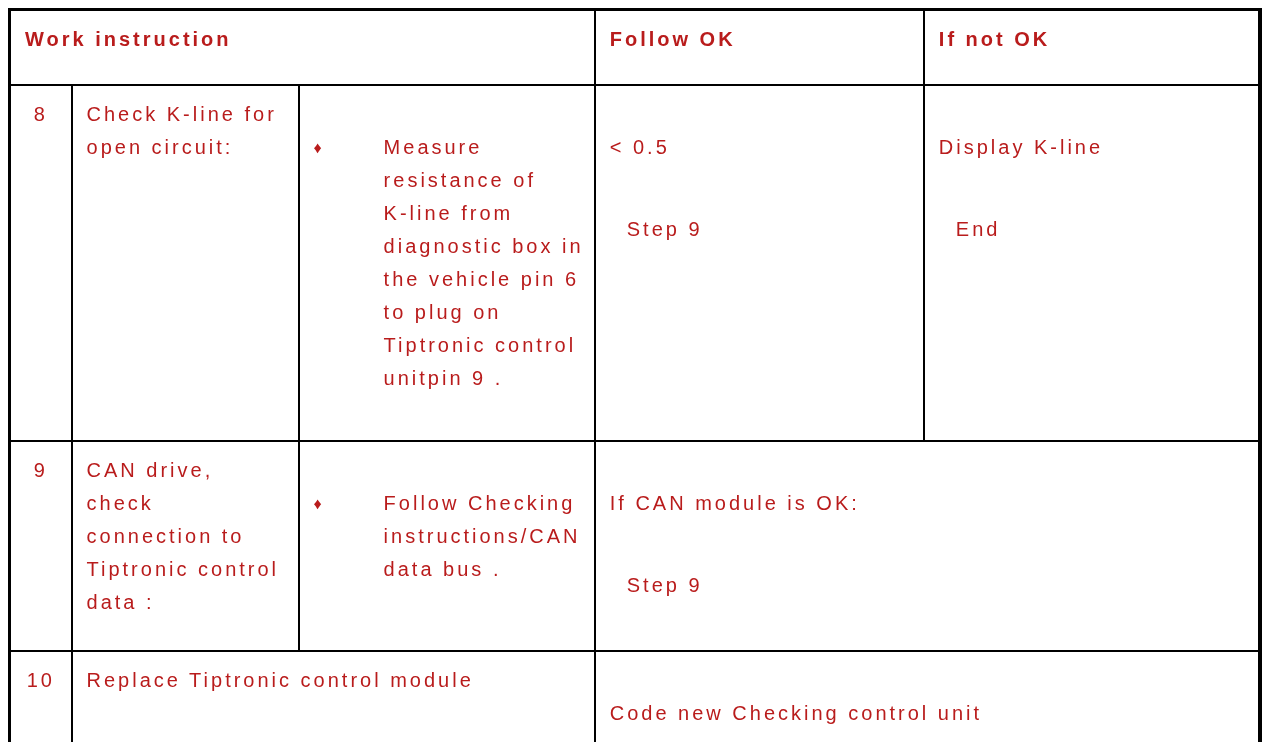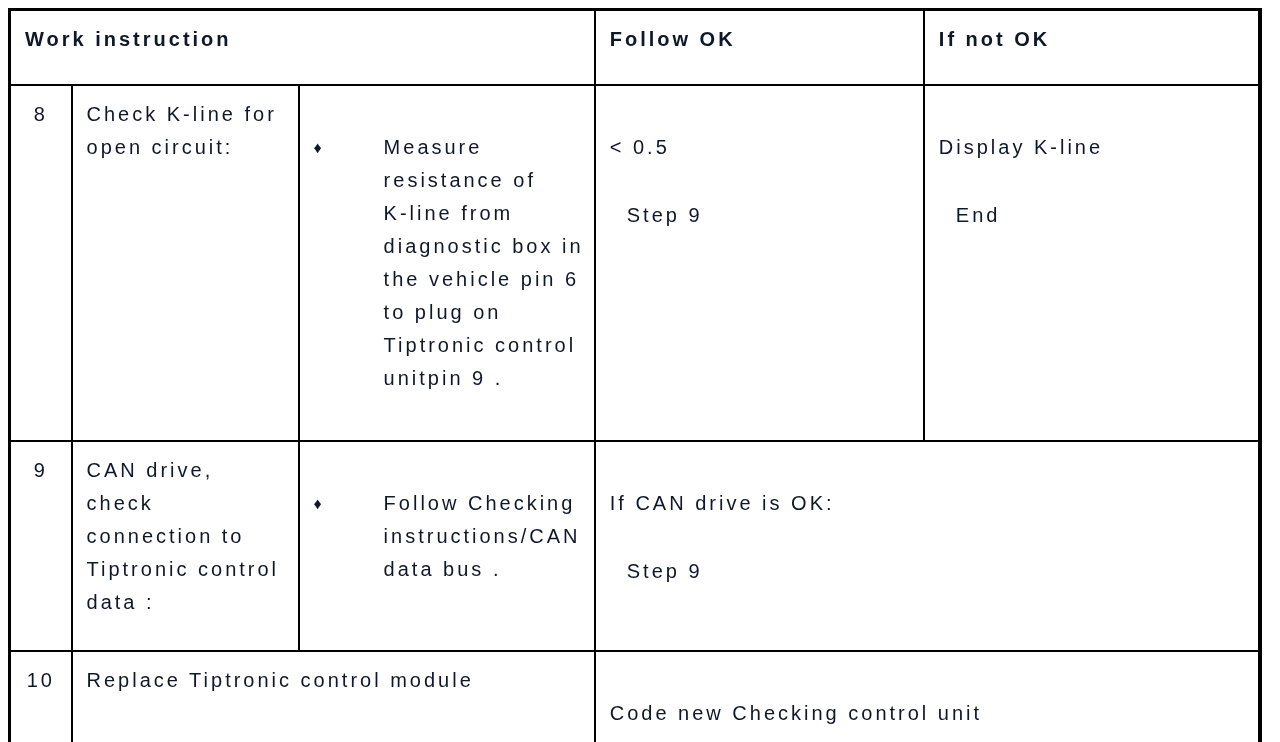--- a/index.html
+++ b/index.html
@@ -5,21 +5,21 @@
   html, body {
     margin: 0;
     padding: 0;
     background: #ffffff;
   }
   .page {
     position: relative;
     width: 1280px;
     height: 742px;
     background: #ffffff;
-    color: #0f172a;
+    color: #b91c1c;
     font-family: "Liberation Sans", sans-serif;
     text-decoration: underline;
   }
   table.wi-table {
     position: absolute;
     left: 8px;
     top: 8px;
     width: 1254px;
     border-collapse: collapse;
     table-layout: fixed;
@@ -63,21 +63,21 @@
     width: 70px;
     font-size: 16px;
     line-height: 33px;
     letter-spacing: 0;
   }
   .bullet-text {
     flex: 1;
     white-space: pre-line;
   }
   .next-step {
-    margin-top: 2px;
+    margin-top: 16px;
     padding-left: 17px;
   }
 </style>
 </head>
 <body>
 
 <div class="page">
   <table class="wi-table">
     <colgroup>
       <col style="width:62px">
@@ -130,21 +130,21 @@
 data :</td>
       <td class="bullet-cell">
         <div class="bullet-row">
           <span class="bullet-glyph">♦</span>
           <span class="bullet-text">Follow Checking
 instructions/CAN
 data bus .</span>
         </div>
       </td>
       <td colspan="2">
-        <div>If CAN drive is OK:</div>
+        <div>If CAN module is OK:</div>
         <div class="next-step">Step 9</div>
       </td>
     </tr>
 
     <tr class="row-step10">
       <td class="num-cell">10</td>
       <td colspan="2">Replace Tiptronic control module</td>
       <td colspan="2">
         <div>Code new Checking control unit</div>
         

